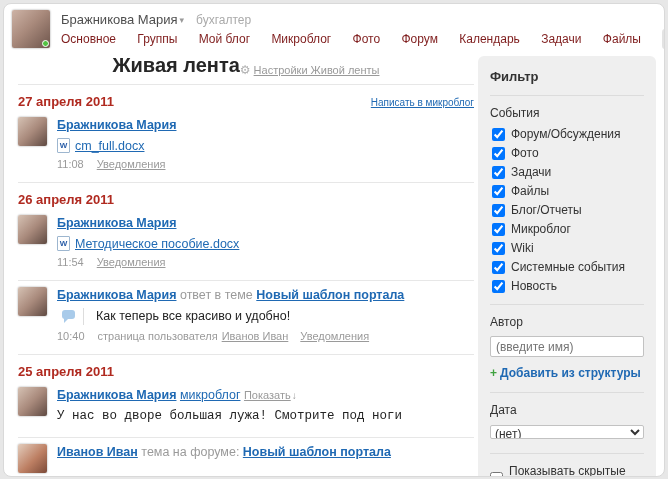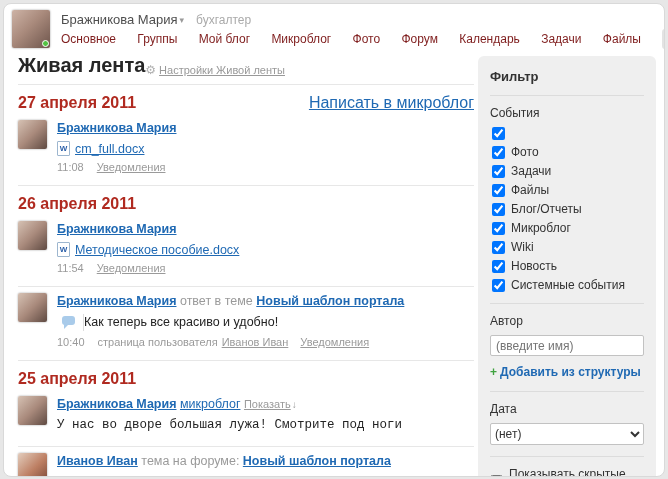--- a/index.html
+++ b/index.html
@@ -36,29 +36,29 @@
   .nav a {
     color:#7f1d1d; text-decoration:none; margin-right:18px;
     padding:3px 0;
   }
   .nav a.active {
     background:#e3e3e3; border-radius:3px; padding:3px 7px; margin-right:0;
   }
 
   
   .content { position:absolute; left:14px; top:50px; width:456px; }
-  .title-row { display:flex; align-items:flex-end; justify-content:flex-start; }
+  .title-row { display:flex; align-items:flex-end; justify-content:center; }
   h1 { font-size:20px; font-weight:bold; color:#262626; }
   .settings { font-size:11px; color:#999; white-space:nowrap; }
   .settings .gear { color:#b0b0b0; font-size:12px; margin-right:3px; text-decoration:none; display:inline-block; }
   .settings a { color:#999; }
   .sep { border-top:1px solid #e7e7e7; margin-top:7px; }
   .date-row { display:flex; justify-content:space-between; align-items:baseline; margin:9px 0 2px; }
-  .date { font-size:16px; font-weight:bold; color:#b02a20; }
-  .write-mb { font-size:16px; color:#1f69b3; }
+  .date { font-size:13px; font-weight:bold; color:#b02a20; }
+  .write-mb { font-size:10px; color:#1f69b3; }
 
   .entry { display:flex; padding:6px 0 5px; }
   .avatar-sm {
     width:29px; height:29px; flex:none; border-radius:2px;
     box-shadow:0 0 2px rgba(0,0,0,.4);
   }
   .av-woman { background:linear-gradient(135deg,#d6c2b4 0%,#a98a7c 50%,#5f4a42 100%); }
   .av-man   { background:linear-gradient(135deg,#e3cdbd 0%,#bd7f63 55%,#7c4a38 100%); }
   .entry-body { margin-left:10px; flex:1; min-width:0; }
   .e-title { font-size:12.5px; line-height:17px; }
@@ -79,21 +79,21 @@
   .file-link { color:#1f69b3; }
 
   .msg-row { margin-top:4px; display:flex; }
   .msg-icon-col { width:22px; flex:none; display:flex; justify-content:center; align-items:flex-start; padding-top:2px; }
   .bubble { width:13px; height:9px; background:#a9cbea; border-radius:3px; position:relative; }
   .bubble::after {
     content:""; position:absolute; left:2px; bottom:-4px;
     border:3px solid transparent; border-top-color:#a9cbea; border-left-color:#a9cbea;
   }
   .msg-text {
-    border-left:1px solid #ddd; padding-left:0; margin-left:4px;
+    border-left:1px solid #ddd; padding-left:12px; margin-left:4px;
     font-size:12.5px; line-height:17px; color:#222;
   }
   .msg-plain { margin-top:4px; font-size:12.5px; line-height:17px; color:#222;font-family:Liberation Mono, monospace; }
 
   .meta-row { margin-top:5px; font-size:11px; color:#9a9a9a; }
   .meta-row .time { margin-right:13px; text-decoration:none; color:#9a9a9a; }
   .meta-row a { color:#9a9a9a; margin-right:12px; }
   .meta-row .plain { margin-right:4px; }
 
   
@@ -108,21 +108,21 @@
   .chk-row input { width:13px; height:13px; margin-right:6px; flex:none; }
   .chk-row label { font-size:12px; color:#333; }
   .author-input {
     width:100%; height:21px; border:1px solid #c2c2c2; border-radius:2px;
     font-size:12px; padding:2px 5px; color:#555; background:#fff;
     font-family:"Liberation Sans","DejaVu Sans",sans-serif;
   }
   .add-link { display:inline-block; margin-top:9px; font-size:12px; font-weight:bold; color:#1f69b3; text-decoration:none; }
   .add-link .plus { color:#3fa23f; margin-right:3px; text-decoration:none; }
   .date-select {
-    width:100%; height:22px; font-size:12px; color:#333;
+    width:100%; height:14px; font-size:12px; color:#333;
     border:1px solid #c2c2c2; border-radius:2px; background:#fff;
     font-family:"Liberation Sans","DejaVu Sans",sans-serif;
   }
   .hidden-row { display:flex; align-items:center; }
   .hidden-row input { width:13px; height:13px; margin-right:6px; flex:none; }
   .hidden-row label { font-size:12px; color:#333; }
   a { text-decoration:underline; }
 </style>
 </head>
 <body>
@@ -255,20 +255,21 @@
     </div>
   </div>
 
   <div class="filter">
     <h2>Фильтр</h2>
     <div class="f-sep"></div>
     <div class="f-label">События</div>
 
     <div class="chk-row">
         <input type="checkbox" checked="checked" style="">
+        <label>Форум/Обсуждения</label>
       </div>
     <div class="chk-row">
         <input type="checkbox" checked="checked" style="">
         <label>Фото</label>
       </div>
     <div class="chk-row">
         <input type="checkbox" checked="checked" style="">
         <label>Задачи</label>
       </div>
     <div class="chk-row">
@@ -282,25 +283,25 @@
     <div class="chk-row">
         <input type="checkbox" checked="checked" style="">
         <label>Микроблог</label>
       </div>
     <div class="chk-row">
         <input type="checkbox" checked="checked" style="">
         <label>Wiki</label>
       </div>
     <div class="chk-row">
         <input type="checkbox" checked="checked" style="">
+        <label>Системные события</label>
+      </div>
+    <div class="chk-row">
+        <input type="checkbox" checked="checked" style="">
         <label>Новость</label>
-      </div>
-    <div class="chk-row">
-        <input type="checkbox" checked="checked" style="">
-        <label>Системные события</label>
       </div>
 
     <div class="f-sep"></div>
     <div class="f-label">Автор</div>
     <input type="text" class="author-input" placeholder="(введите имя)" style="">
     <a href="#" class="add-link"><span class="plus">+</span><span>Добавить из структуры</span></a>
 
     <div class="f-sep"></div>
     <div class="f-label">Дата</div>
     <select class="date-select">

